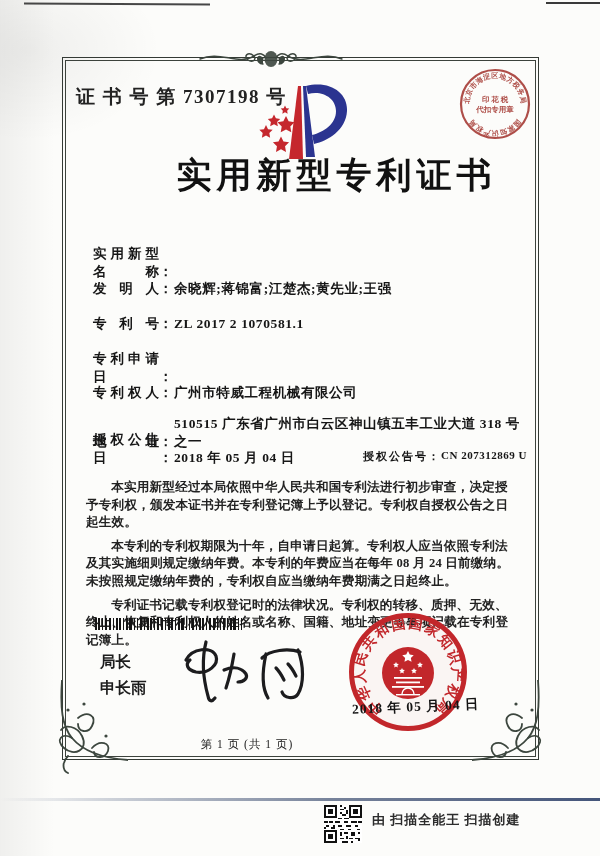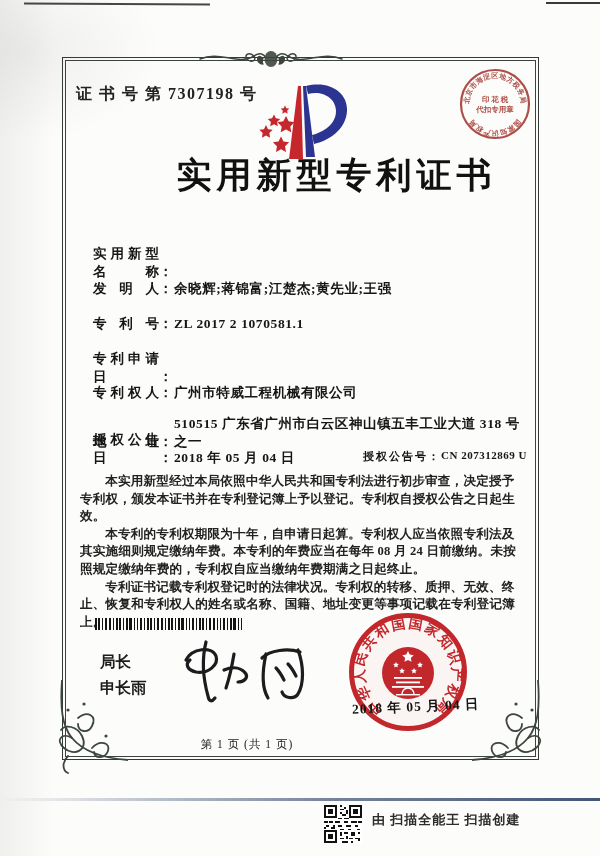--- a/index.html
+++ b/index.html
@@ -9,33 +9,33 @@
       linear-gradient(90deg, rgba(0,0,0,0.05), rgba(0,0,0,0) 55px),
       linear-gradient(0deg, #fcfcfa, #fcfcfa);
     font-family:"Liberation Serif","DejaVu Serif",serif;color:#1d1d1d;}
   .abs{position:absolute;}
   
   .scan-line-a{left:24px;top:3px;width:186px;height:2px;background:#464646;transform:rotate(.3deg);}
   .scan-line-b{left:546px;top:2px;width:54px;height:2.4px;background:#3a3a3a;}
   
   .cert-frame{left:62px;top:57px;width:477px;height:703px;border:1.7px solid #343a35;box-sizing:border-box;}
   .cert-frame::after{content:"";position:absolute;left:2.2px;top:2.2px;right:2.2px;bottom:2.2px;border:0.9px solid #3c423c;}
-  .cert-no{left:76px;top:84px;font-size:16px;font-weight:700;letter-spacing:1.5px;color:#222;}
+  .cert-no{left:76px;top:84px;font-size:19px;font-weight:700;letter-spacing:1.5px;color:#222;}
   .title{left:62px;top:152px;width:477px;text-align:center;font-size:35px;font-weight:700;letter-spacing:5px;color:#111;padding-left:36px;}
   
   .frow{left:93px;width:434px;display:flex;align-items:flex-end;font-size:13.5px;font-weight:700;line-height:18px;color:#161616;}
   .flabel{flex:0 0 66px;text-align:justify;text-align-last:justify;}
   .fcolon{flex:0 0 15px;}
   .fvalue{flex:1;letter-spacing:0.6px;}
   .grant{left:344px;top:449px;display:flex;font-size:11px;font-weight:700;color:#161616;margin-left:19px;}
   .grant .glabel{letter-spacing:2px;}
   .grant .gvalue{letter-spacing:0.5px;margin-left:2px;}
   
   .paras{left:80px;top:473px;width:441px;font-size:12.6px;line-height:17.6px;font-weight:600;color:#222;letter-spacing:0.2px;}
-  .paras p{margin:0;text-indent:2em;}
+  .paras p{margin:6px;text-indent:2em;}
   
   .barcode{left:95px;top:618px;width:149px;height:11.5px;
     background:repeating-linear-gradient(90deg,#141414 0 1.7px,transparent 1.7px 3.2px,#141414 3.2px 5.3px,transparent 5.3px 7.4px,#141414 7.4px 8.3px,transparent 8.3px 10.4px);}
   .comm-title{left:100px;top:652px;font-size:15.5px;font-weight:700;font-family:"Liberation Sans","DejaVu Sans",sans-serif;}
   .comm-name{left:100px;top:678px;font-size:15.5px;font-weight:700;font-family:"Liberation Sans","DejaVu Sans",sans-serif;}
   .sig{left:172px;top:632px;}
   .seal-svg{left:346px;top:610px;}
   .seal-date{left:352px;top:698px;font-size:13.5px;font-weight:700;letter-spacing:1px;color:#141414;transform:rotate(-2.5deg);}
   .page-footer{left:67px;top:737px;width:360px;text-align:center;font-size:11.5px;letter-spacing:1px;color:#222;}
   

